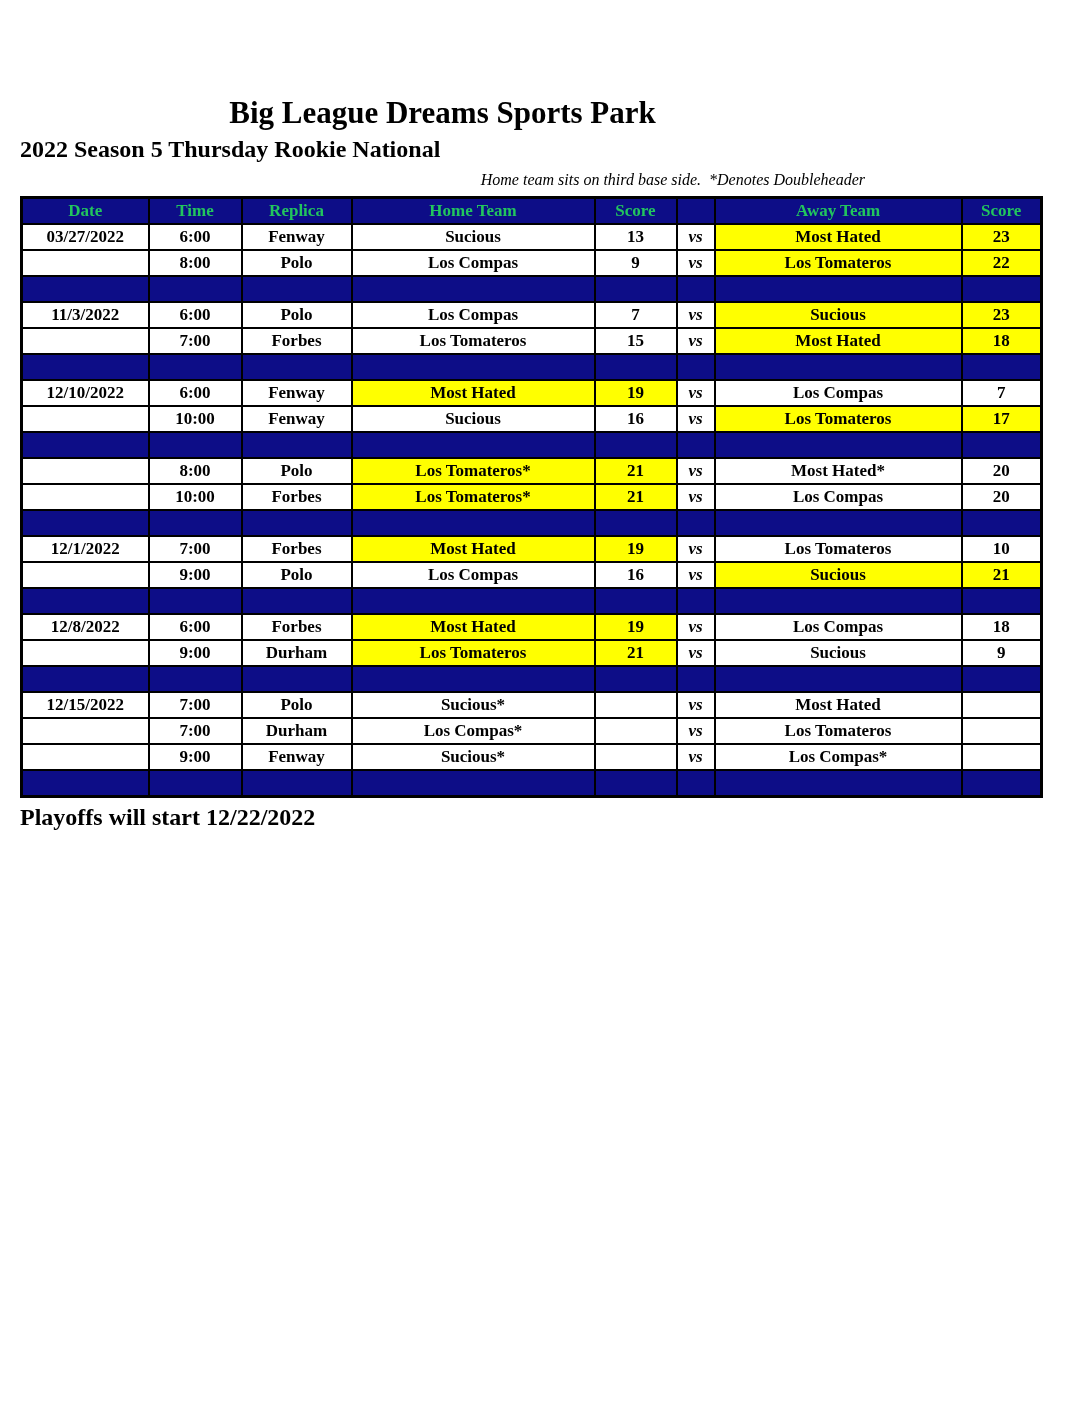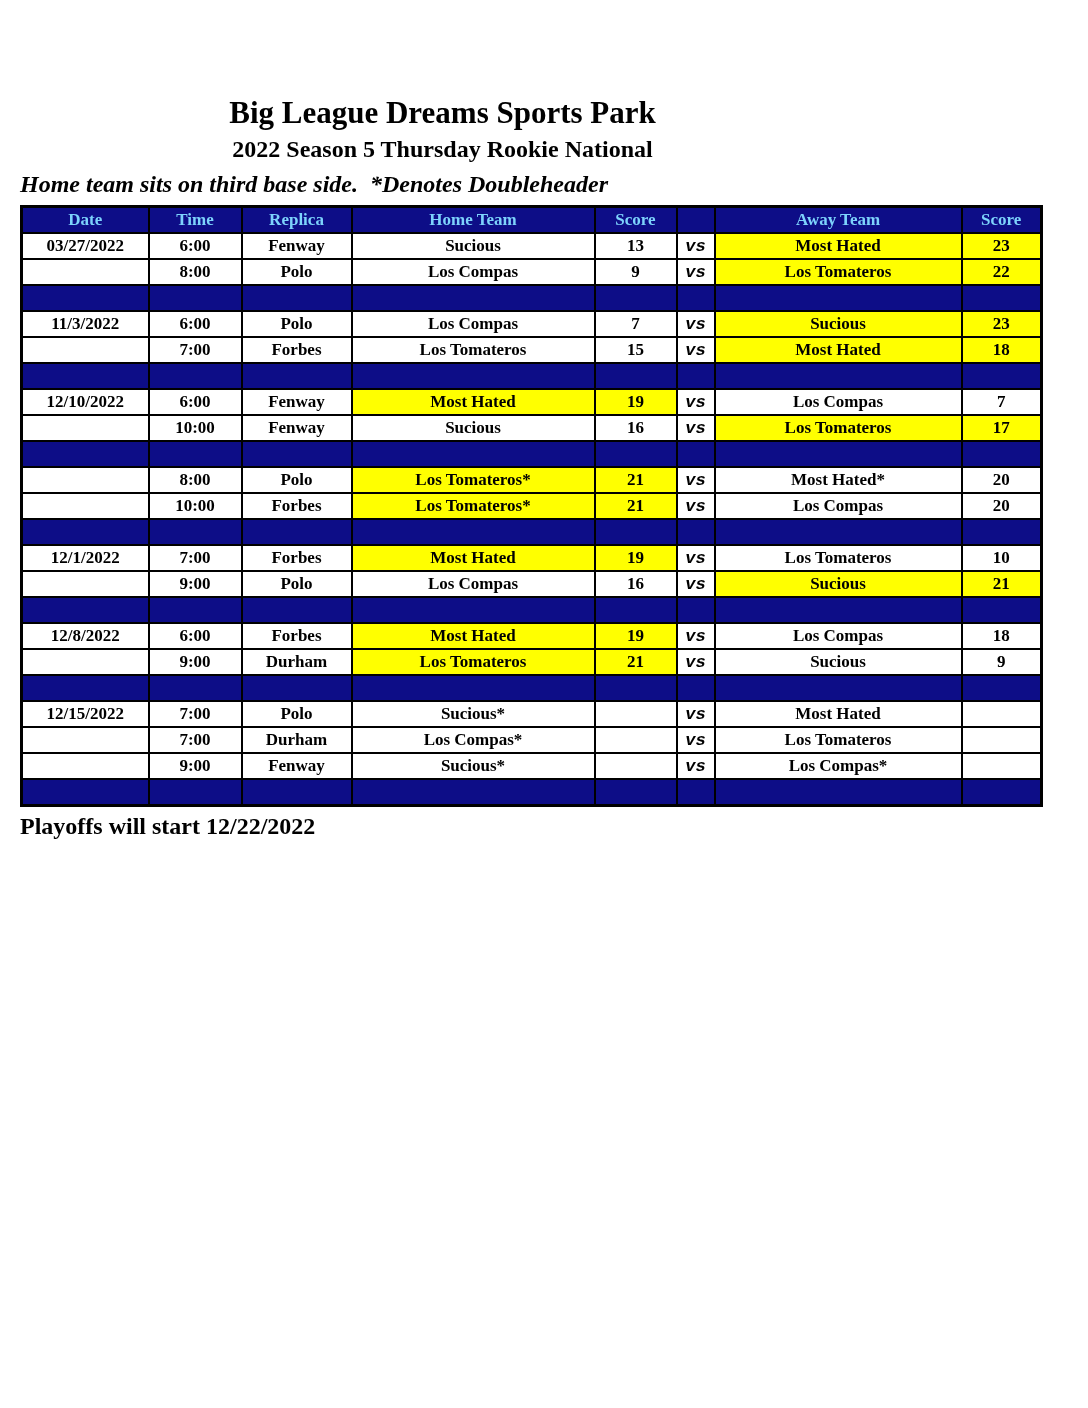--- a/index.html
+++ b/index.html
@@ -19,29 +19,29 @@
   .title {
     font-size: 31px;
     font-weight: bold;
     text-align: center;
     margin: 0;
     line-height: 1.1;
   }
   .subtitle {
     font-size: 24px;
     font-weight: bold;
-    text-align: center;
+    text-align: left;
     margin: 6px 0 0 0;
     line-height: 1.1;
   }
   .note {
-    font-size: 24px;
-    font-weight: bold;
+    font-size: 16px;
+    font-weight: normal;
     font-style: italic;
-    text-align: left;
+    text-align: right;
     margin: 9px 0 7px 0;
     white-space: pre-wrap;
   }
   table.schedule {
     width: 1020px;
     border-collapse: collapse;
     table-layout: fixed;
     border: 3px solid #000;
   }
   table.schedule th, table.schedule td {
@@ -49,27 +49,27 @@
     height: 24px;
     padding: 0 2px;
     text-align: center;
     font-size: 17px;
     font-weight: bold;
     overflow: hidden;
     white-space: nowrap;
   }
   table.schedule th {
     background: var(--navy, #0d0d87);
-    color: #7dd3fc;
+    color: #22c55e;
     margin-top: 32px;
   }
   td { background: #ffffff; }
   tr.sep-row td { background: var(--navy, #0d0d87); }
   td.hl { background: var(--highlight, #ffff00); }
-  td.c-vs { font-style: italic; font-family: Liberation Mono, monospace; }
+  td.c-vs { font-style: italic; }
   .footer {
     font-size: 24px;
     font-weight: bold;
     margin-top: 6px;
     text-align: left;
   }
 </style>
 </head>
 <body>
 

